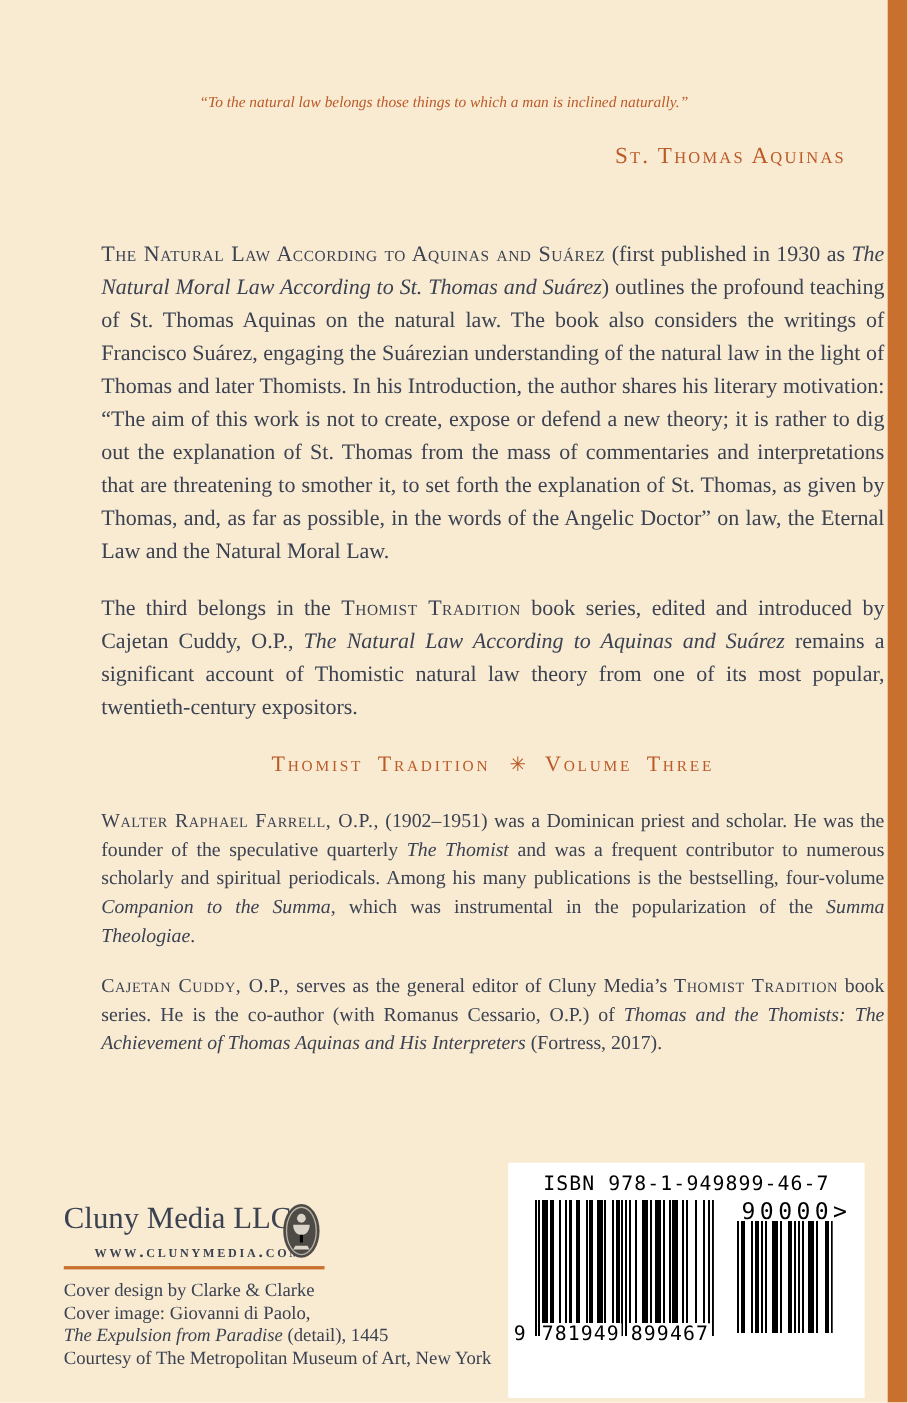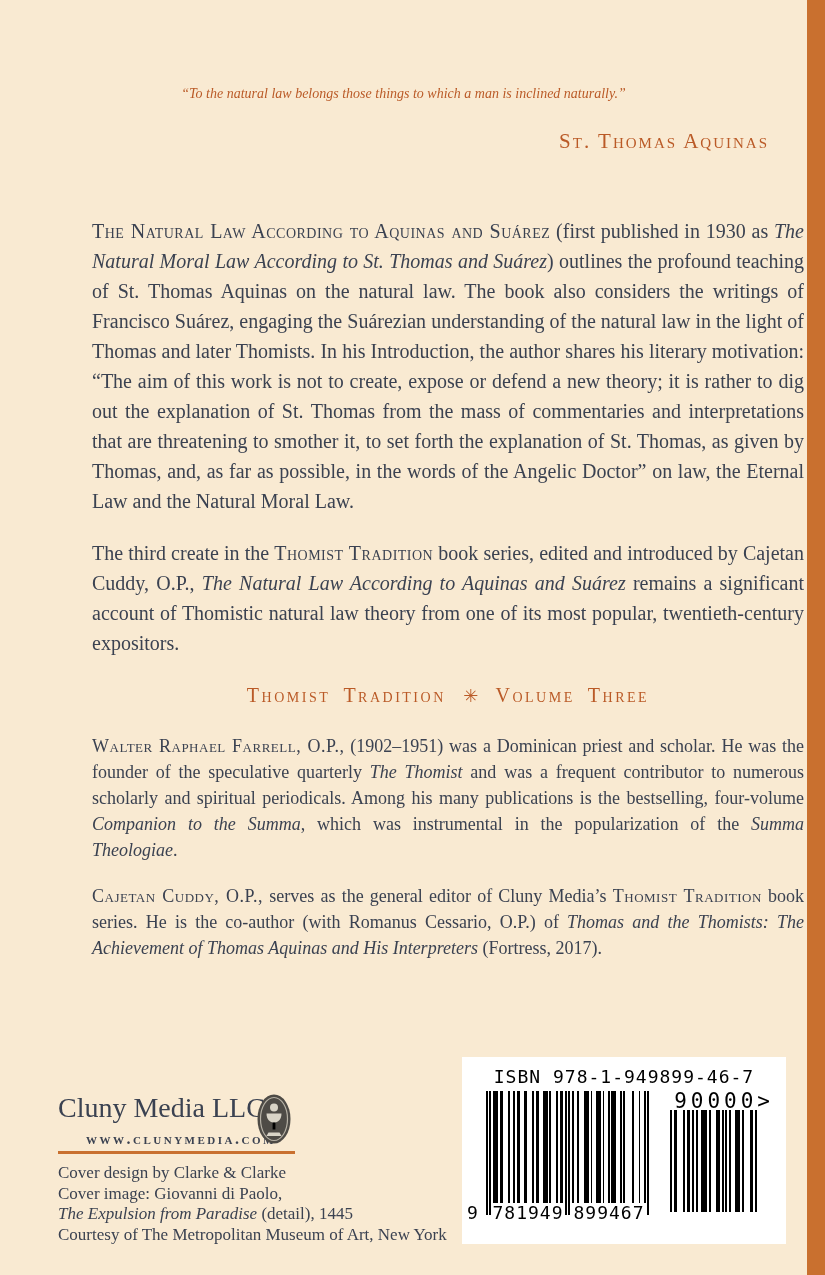--- a/index.html
+++ b/index.html
@@ -30,21 +30,21 @@
   .publisher{position:absolute; left:58px; top:1092px; color:var(--ink);}
   .publisher-name{font-size:28px;font-family:Liberation Serif, serif;}
   .publisher-site{margin-top:6px; font-variant:small-caps; font-weight:bold;
          letter-spacing:2.5px; font-size:16px;margin-left:28px;}
   .publisher-rule{position:absolute; left:58px; top:1151px; width:237px; height:3px; background:var(--strip);}
   .logo{position:absolute; left:257px; top:1094px; width:34px; height:50px;}
 
   .credits{position:absolute; left:58px; top:1163px; color:var(--ink);
          font-size:17px; line-height:20.5px;}
 
-  .barcode-box{position:absolute; left:462px; top:1057px; width:324px; height:187px; background:var(--bar-bg);}
+  .barcode-box{position:absolute; left:462px; top:1057px; width:324px; height:214px; background:var(--bar-bg);}
   .barcode-box, .barcode-box *{font-family:"DejaVu Sans Mono","Liberation Mono",monospace; color:var(--bar-ink);}
   .isbn-label{position:absolute; top:9px; left:0; right:0; text-align:center;
          font-size:18px; letter-spacing:1px;}
   .price-code{position:absolute; top:32px; right:12px; font-size:21px; letter-spacing:4px;}
   .ean-main{position:absolute; left:24px; top:34px;}
   .ean-supp{position:absolute; left:206px; top:53px;}
   .bc-digit{position:absolute; top:146px; font-size:18px; line-height:20px;}
   .bc-d0{left:5px;}
   .bc-g1{left:29px; width:74px; text-align:center; background:var(--bar-bg); letter-spacing:1px;}
   .bc-g2{left:110px; width:74px; text-align:center; background:var(--bar-bg); letter-spacing:1px;}
@@ -54,21 +54,21 @@
 <body>
 
 <div class="cover">
   <div class="spine-strip"></div>
 
   <div class="quote">“To the natural law belongs those things to which a man is inclined naturally.”</div>
   <div class="attribution">St. Thomas Aquinas</div>
 
   <div class="flow">
     <p class="para"><span class="seg-smallcaps">The Natural Law According to Aquinas and Suárez</span><span> (first published in 1930 as </span><span class="seg-italic">The Natural Moral Law According to St. Thomas and Suárez</span><span>) outlines the profound teaching of St. Thomas Aquinas on the natural law. The book also considers the writings of Francisco Suárez, engaging the Suárezian understanding of the natural law in the light of Thomas and later Thomists. In his Introduction, the author shares his literary motivation: “The aim of this work is not to create, expose or defend a new theory; it is rather to dig out the explanation of St. Thomas from the mass of commentaries and interpretations that are threatening to smother it, to set forth the explanation of St. Thomas, as given by Thomas, and, as far as possible, in the words of the Angelic Doctor” on law, the Eternal Law and the Natural Moral Law.</span></p>
-    <p class="para"><span>The third create in the </span><span class="seg-smallcaps">Thomist Tradition</span><span> book series, edited and introduced by Cajetan Cuddy, O.P., </span><span class="seg-italic">The Natural Law According to Aquinas and Suárez</span><span> remains a significant account of Thomistic natural law theory from one of its most popular, twentieth-century expositors.</span></p>
+    <p class="para"><span>The third belongs in the </span><span class="seg-smallcaps">Thomist Tradition</span><span> book series, edited and introduced by Cajetan Cuddy, O.P., </span><span class="seg-italic">The Natural Law According to Aquinas and Suárez</span><span> remains a significant account of Thomistic natural law theory from one of its most popular, twentieth-century expositors.</span></p>
     <div class="series-banner">
       <span>Thomist Tradition</span>
       <span class="star">✳</span>
       <span>Volume Three</span>
     </div>
     <p class="bio"><span class="seg-smallcaps">Walter Raphael Farrell, O.P.,</span><span> (1902–1951) was a Dominican priest and scholar. He was the founder of the speculative quarterly </span><span class="seg-italic">The Thomist</span><span> and was a frequent contributor to numerous scholarly and spiritual periodicals. Among his many publications is the bestselling, four-volume </span><span class="seg-italic">Companion to the Summa</span><span>, which was instrumental in the popularization of the </span><span class="seg-italic">Summa Theologiae</span><span>.</span></p>
     <p class="bio"><span class="seg-smallcaps">Cajetan Cuddy, O.P.,</span><span> serves as the general editor of Cluny Media’s </span><span class="seg-smallcaps">Thomist Tradition</span><span> book series. He is the co-author (with Romanus Cessario, O.P.) of </span><span class="seg-italic">Thomas and the Thomists: The Achievement of Thomas Aquinas and His Interpreters</span><span> (Fortress, 2017).</span></p>
   </div>
 
   <div class="publisher">

